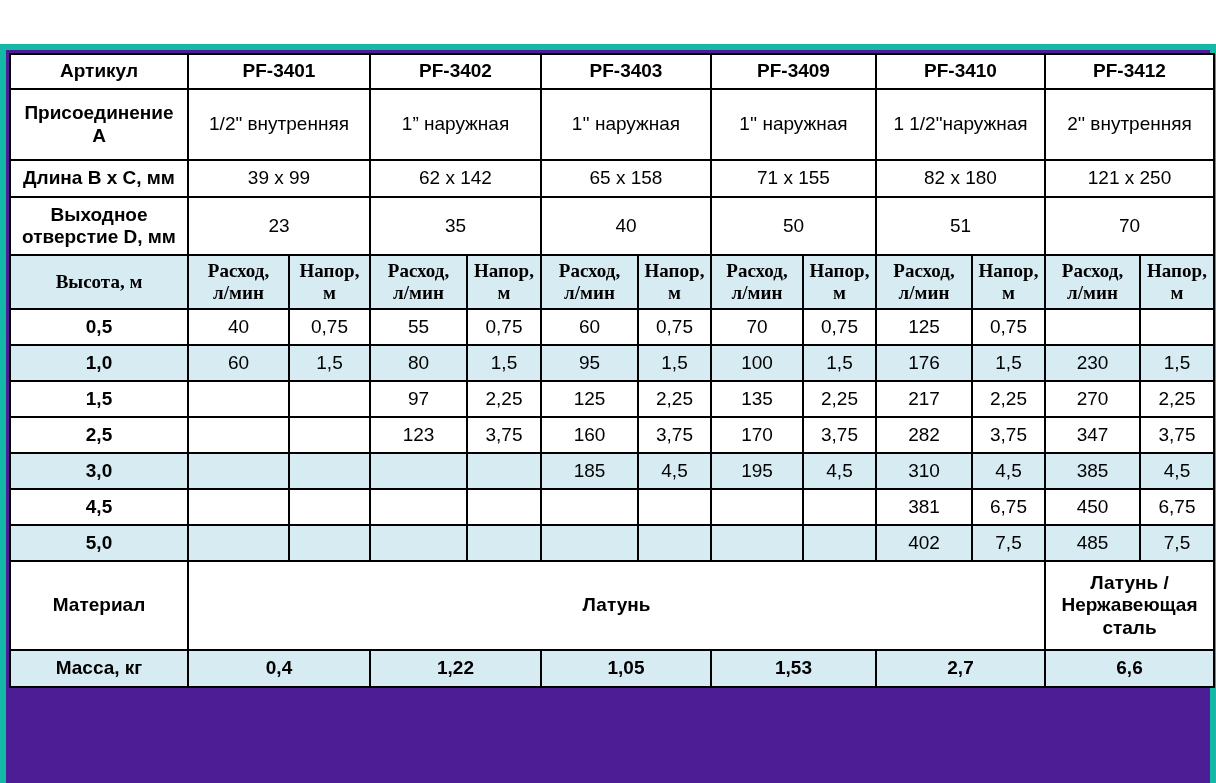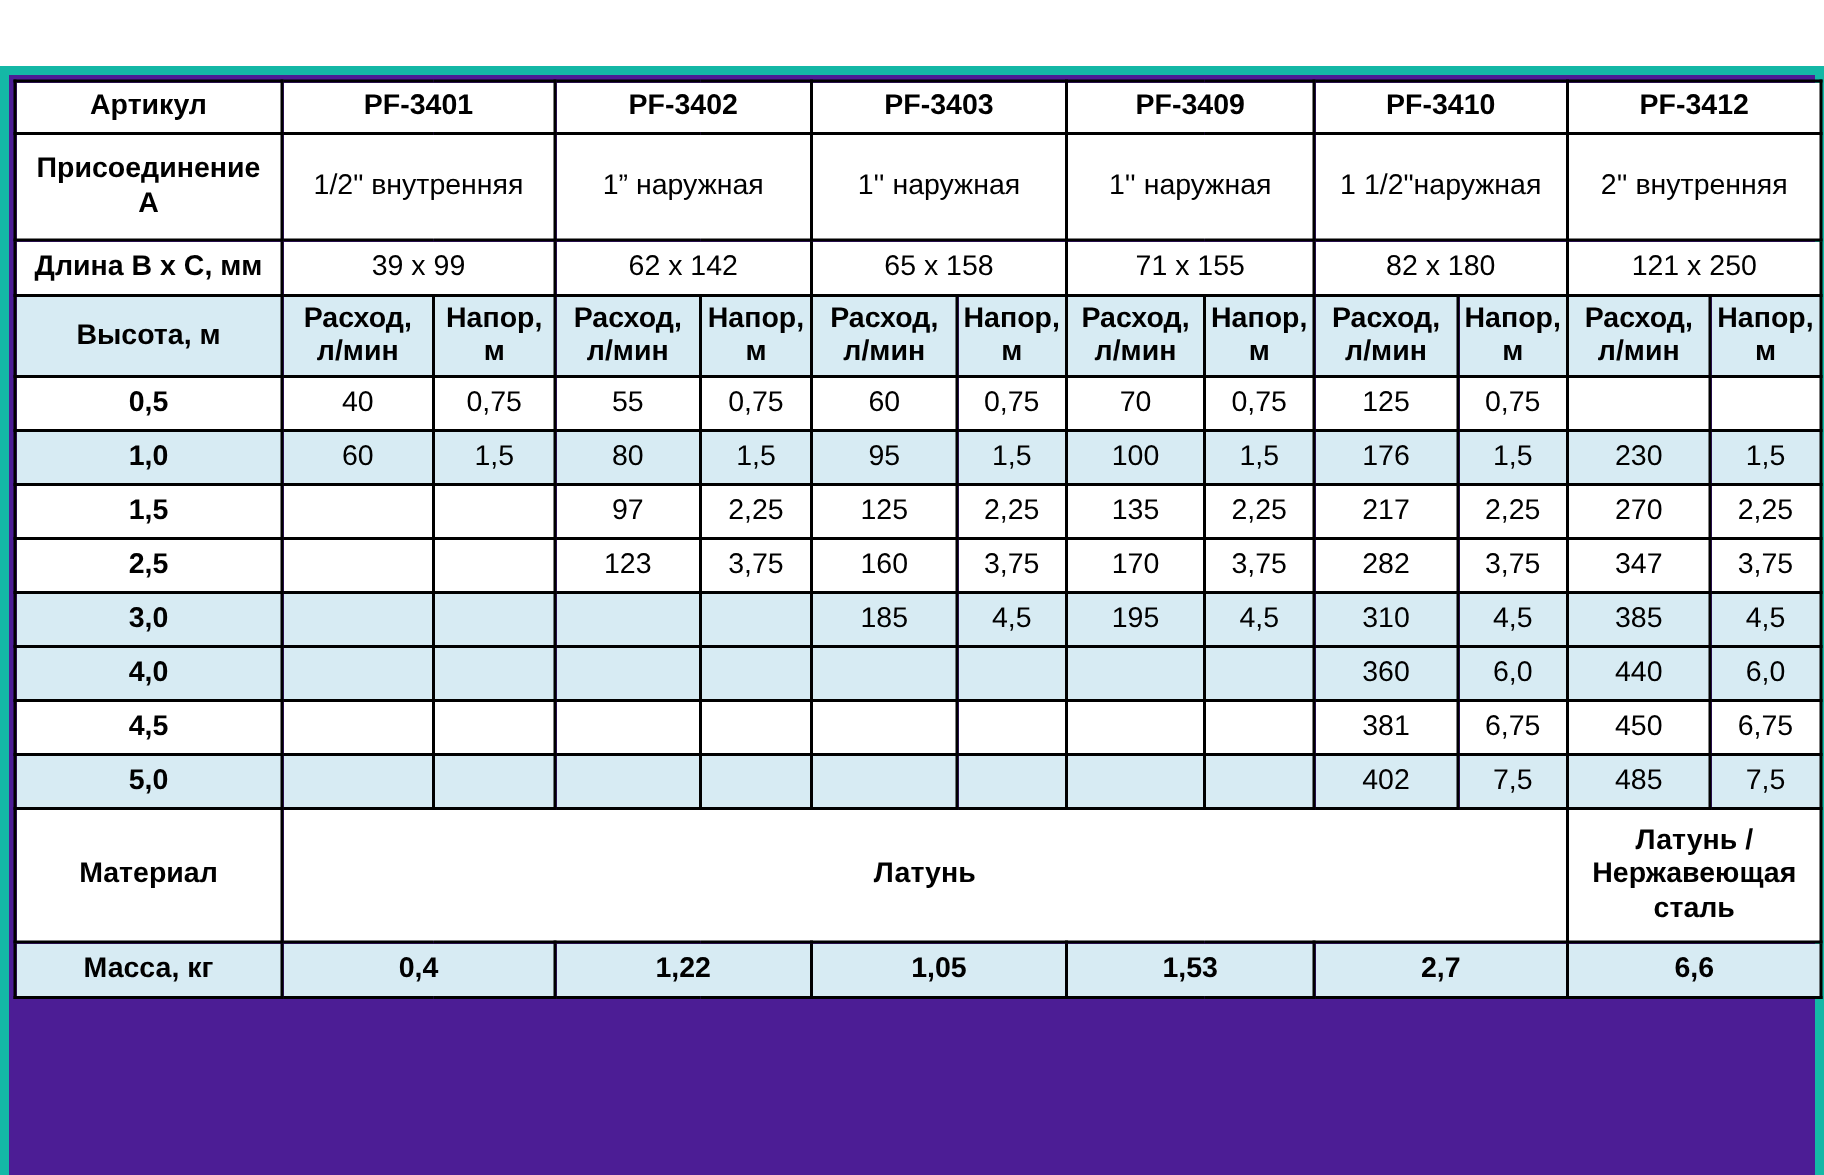--- a/index.html
+++ b/index.html
@@ -35,21 +35,21 @@
   td.lbl   { font-weight: bold; }
   td.bold  { font-weight: bold; }
   td.sub   { font-weight: bold; font-size: 17px; }
   .wrap    { white-space: pre-line; }
   tr.blue td { background: #d7ebf3; }
   tr.white td { background: #ffffff; }
   tr.r-article  { height: 35px; }
   tr.r-conn     { height: 71px; padding-left: 48px; }
   tr.r-dim      { height: 37px; }
   tr.r-outlet   { height: 58px; }
-  tr.r-perfhead { height: 54px; }
+  tr.r-perfhead { height: 54px; font-family: Liberation Serif, serif; }
   tr.r-data     { height: 36px; }
   tr.r-material { height: 89px; }
   tr.r-mass     { height: 37px; }
 </style>
 </head>
 <body>
 
 <div class="frame">
 <table class="spec">
   <colgroup>
@@ -93,20 +93,30 @@
   <tr class="r-dim white">
     <td class="lbl">Длина B x C, мм</td>
     <td colspan="2">39 x 99</td>
     <td colspan="2">62 x 142</td>
     <td colspan="2">65 x 158</td>
     <td colspan="2">71 x 155</td>
     <td colspan="2">82 x 180</td>
     <td colspan="2">121 x 250</td>
   </tr>
 
+  <tr class="r-outlet white">
+    <td class="lbl wrap">Выходное
+отверстие D, мм</td>
+    <td colspan="2">23</td>
+    <td colspan="2">35</td>
+    <td colspan="2">40</td>
+    <td colspan="2">50</td>
+    <td colspan="2">51</td>
+    <td colspan="2">70</td>
+  </tr>
 
   <tr class="r-perfhead blue">
     <td class="lbl">Высота, м</td>
     <td class="sub wrap">Расход,
 л/мин</td>
     <td class="sub wrap">Напор,
 м</td>
     <td class="sub wrap">Расход,
 л/мин</td>
     <td class="sub wrap">Напор,
@@ -204,35 +214,20 @@
     <td>4,5</td>
     <td>195</td>
     <td>4,5</td>
     <td>310</td>
     <td>4,5</td>
     <td>385</td>
     <td>4,5</td>
   </tr>
 
 
-  <tr class="r-data blue">
-    <td class="lbl">4,0</td>
-    <td></td>
-    <td></td>
-    <td></td>
-    <td></td>
-    <td></td>
-    <td></td>
-    <td></td>
-    <td></td>
-    <td>360</td>
-    <td>6,0</td>
-    <td>440</td>
-    <td>6,0</td>
-  </tr>
 
   <tr class="r-data white">
     <td class="lbl">4,5</td>
     <td></td>
     <td></td>
     <td></td>
     <td></td>
     <td></td>
     <td></td>
     <td></td>

